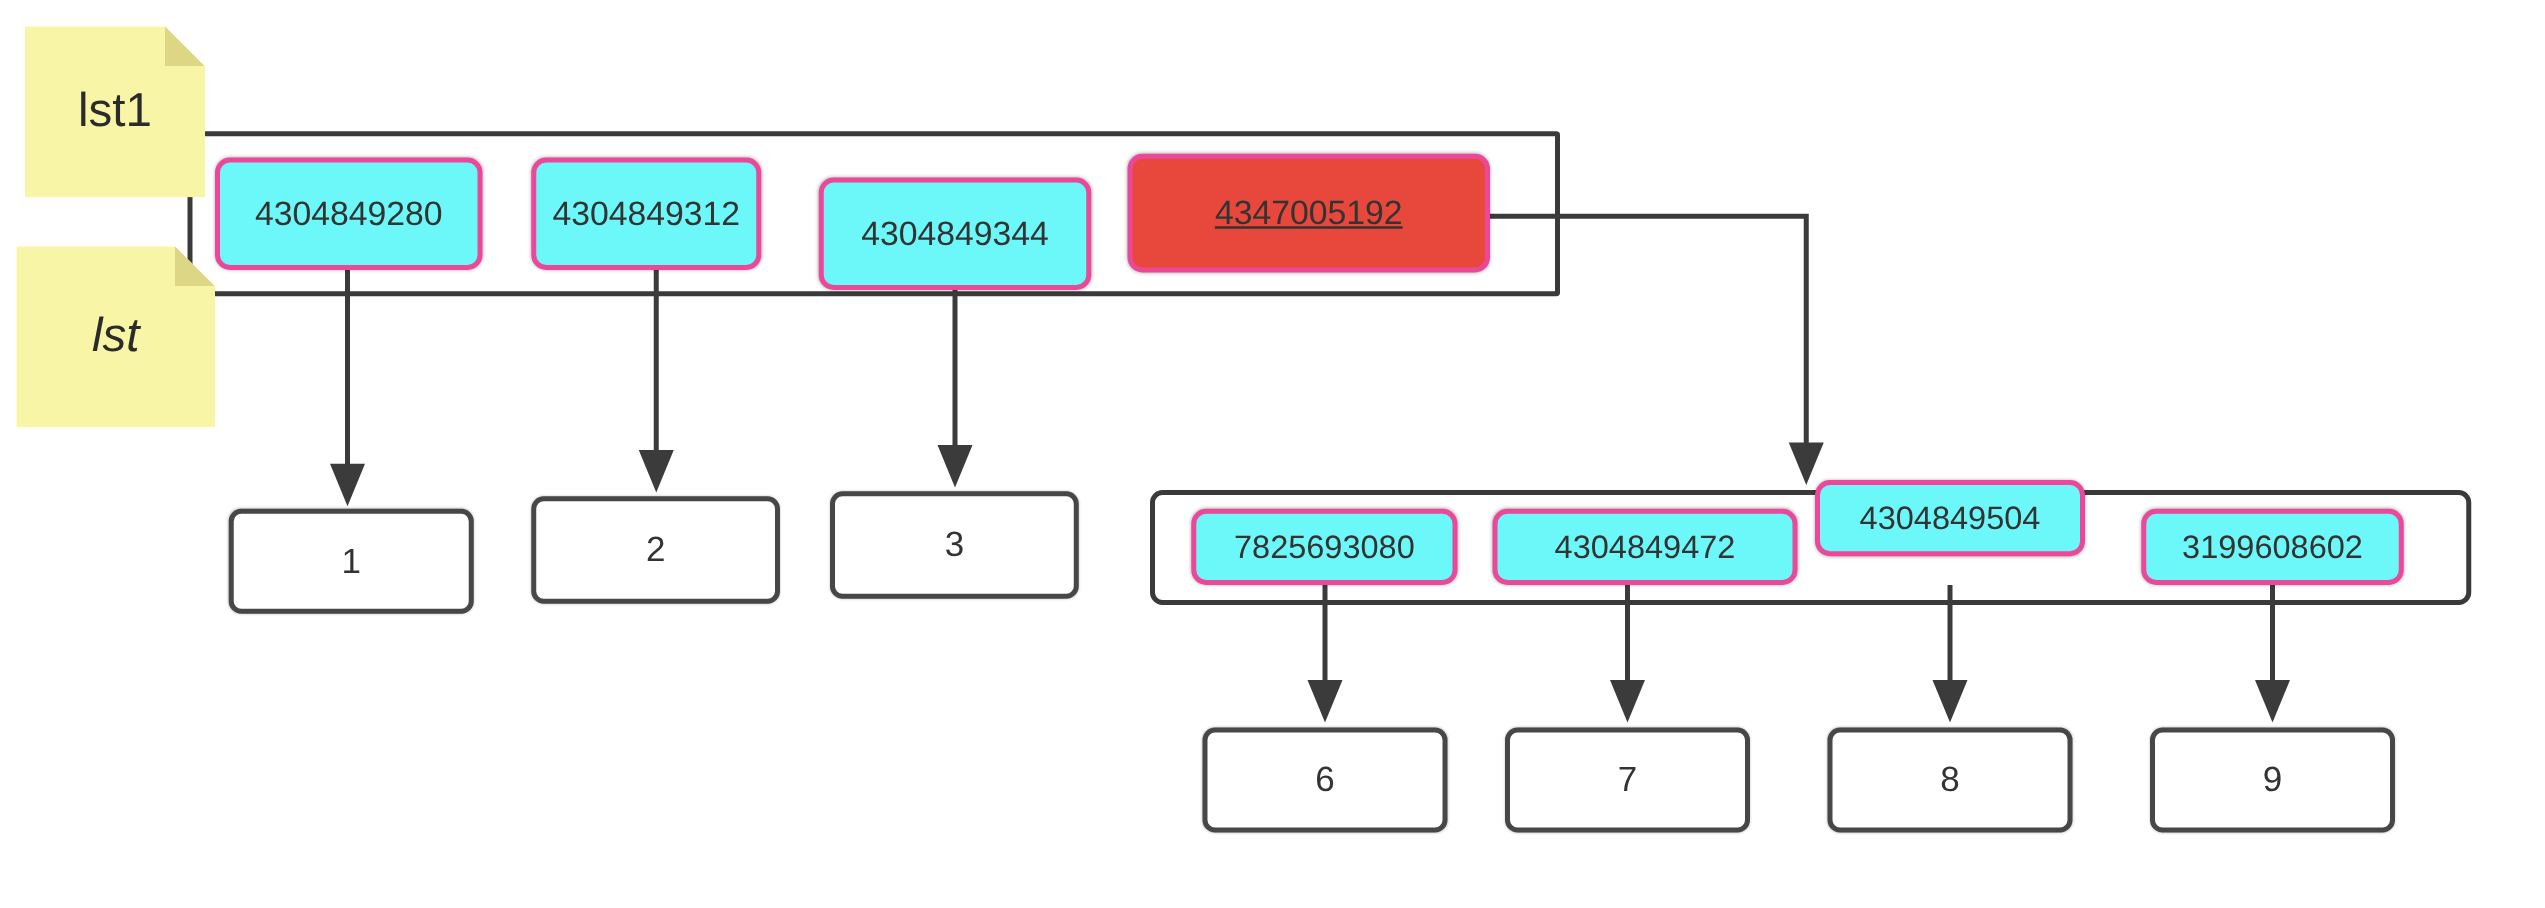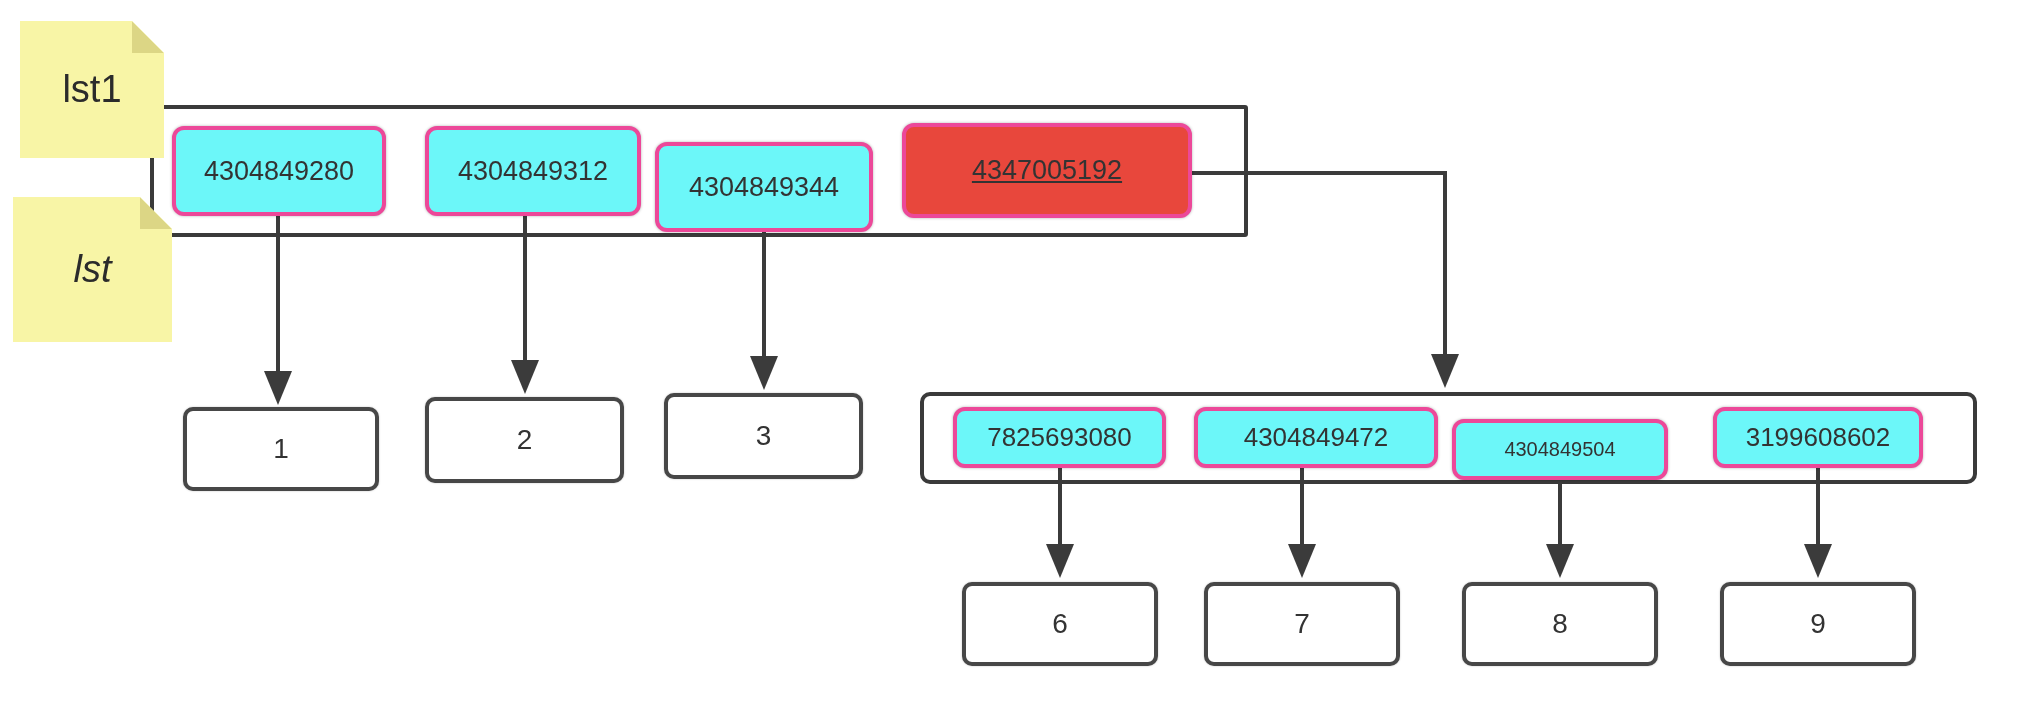--- a/index.html
+++ b/index.html
@@ -113,27 +113,27 @@
         <polygon points="1546,544 1574,544 1560,578" stroke="none"></polygon>
       </g>
       <g>
         <line x1="1818" y1="468" x2="1818" y2="546"></line>
         <polygon points="1804,544 1832,544 1818,578" stroke="none"></polygon>
       </g>
     </g>
   </svg>
 
   <div class="cell cyan" style="left:172px; top:126px; width:214px; height:90px;">4304849280</div>
-  <div class="cell cyan" style="left:425px; top:126px; width:216px; height:90px;">4304849312</div>
+  <div class="cell cyan" style="left:425px; top:126px; width:184px; height:90px;">4304849312</div>
   <div class="cell cyan" style="left:655px; top:142px; width:218px; height:90px;text-align:center;">4304849344</div>
   <div class="cell red" style="left:902px; top:123px; width:290px; height:95px;">4347005192</div>
 
   <div class="cell cyan" style="left:953px;  top:407px; width:213px; height:61px; font-size:26px;">7825693080</div>
   <div class="cell cyan" style="left:1194px; top:407px; width:244px; height:61px; font-size:26px;text-align:center;">4304849472</div>
-  <div class="cell cyan" style="left:1452px; top:419px; width:216px; height:61px; font-size:20px;">4304849504</div>
+  <div class="cell cyan" style="left:1452px; top:384px; width:216px; height:61px; font-size:26px;">4304849504</div>
   <div class="cell cyan" style="left:1713px; top:407px; width:210px; height:61px; font-size:26px;">3199608602</div>
 
   <div class="vbox" style="left:183px; top:407px; width:196px; height:84px;">1</div>
   <div class="vbox" style="left:425px; top:397px; width:199px; height:86px;">2</div>
   <div class="vbox" style="left:664px; top:393px; width:199px; height:86px;">3</div>
 
   <div class="vbox" style="left:962px;  top:582px; width:196px; height:84px;">6</div>
   <div class="vbox" style="left:1204px; top:582px; width:196px; height:84px;">7</div>
   <div class="vbox" style="left:1462px; top:582px; width:196px; height:84px;">8</div>
   <div class="vbox" style="left:1720px; top:582px; width:196px; height:84px;">9</div>

